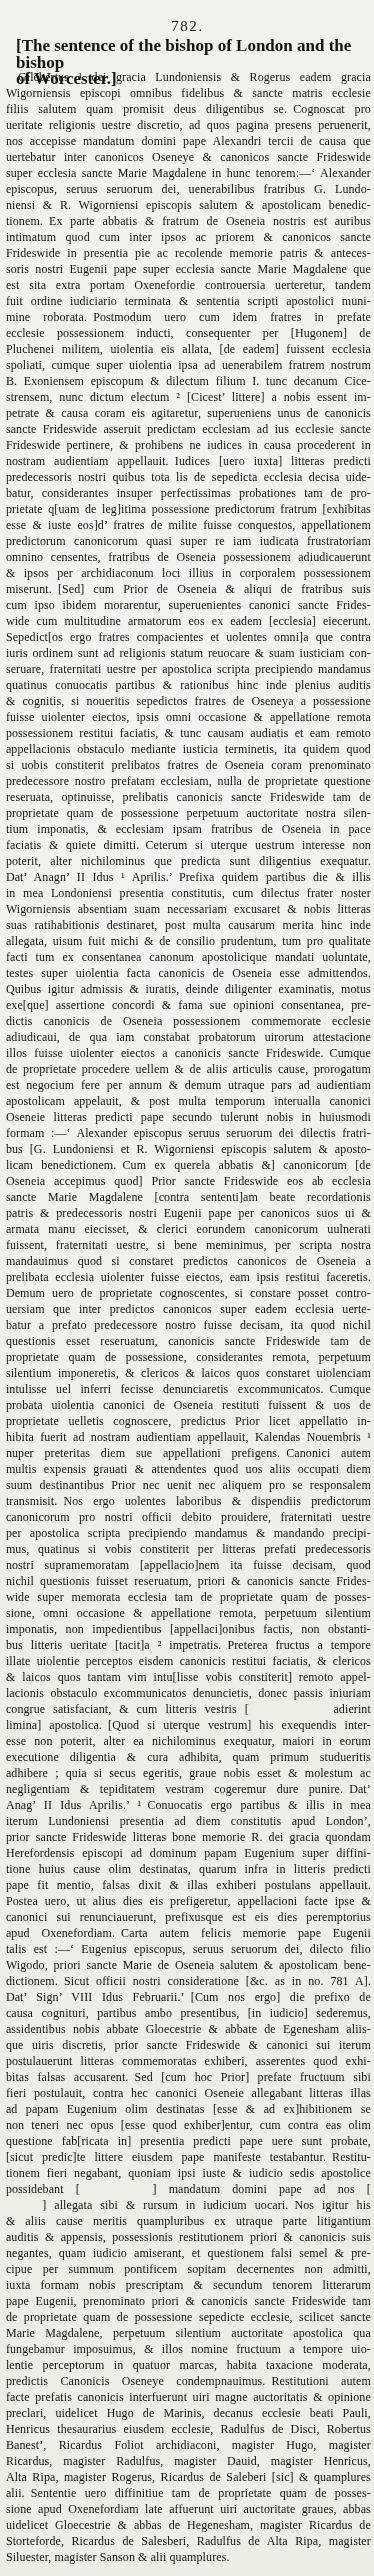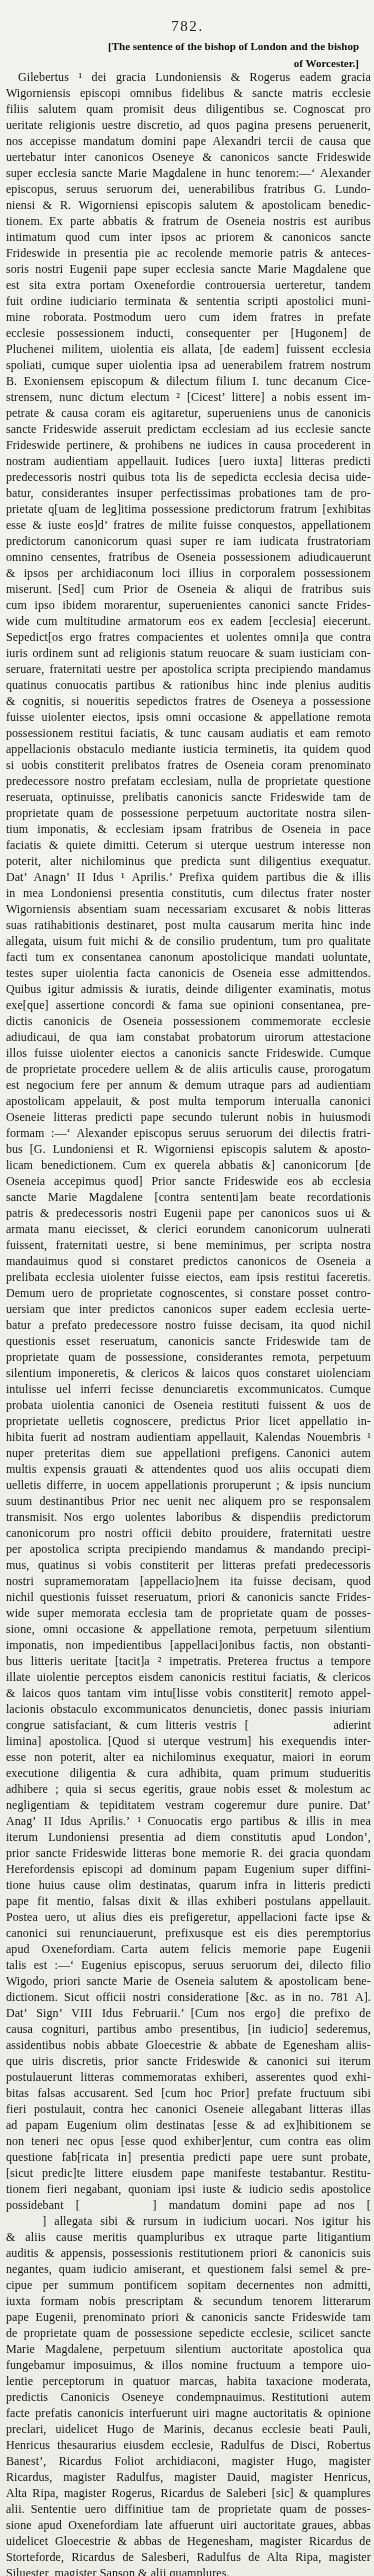--- a/index.html
+++ b/index.html
@@ -16,22 +16,22 @@
   }
   .page-number{
     position:absolute;top:6.4px;left:0;right:0;
     text-align:center;
     font-size:15px;letter-spacing:1.6px;
     color:#211c15;
     margin-top:12px;
   }
   .heading{
     position:absolute;top:38px;left:16px;right:16px;
-    text-align:right;font-weight:bold;
-    font-size:11px;line-height:16.6px;
+    text-align:left;font-weight:bold;
+    font-size:17px;line-height:16.6px;
     color:#16110b;
   }
   .body-text{
     position:absolute;top:69px;left:5.9px;width:365px;
   }
   .text-line{
     font-size:12px;
     height:16px;line-height:16px;
     text-align:justify;
     -moz-text-align-last:justify;
@@ -135,21 +135,20 @@
       <div class="text-line">batur a prefato predecessore nostro fuisse decisam, ita quod nichil</div>
       <div class="text-line">questionis esset reseruatum, canonicis sancte Frideswide tam de</div>
       <div class="text-line">proprietate quam de possessione, considerantes remota, perpetuum</div>
       <div class="text-line">silentium imponeretis, &amp; clericos &amp; laicos quos constaret uiolenciam</div>
       <div class="text-line">intulisse uel inferri fecisse denunciaretis excommunicatos. Cumque</div>
       <div class="text-line">probata uiolentia canonici de Oseneia restituti fuissent &amp; uos de</div>
       <div class="text-line">proprietate uelletis cognoscere, predictus Prior licet appellatio in-</div>
       <div class="text-line">hibita fuerit ad nostram audientiam appellauit, Kalendas Nouembris ¹</div>
       <div class="text-line">nuper preteritas diem sue appellationi prefigens. Canonici autem</div>
       <div class="text-line">multis expensis grauati &amp; attendentes quod uos aliis occupati diem</div>
-      <div class="text-line">uelletis differre, in uocem appellationis proruperunt ; &amp; ipsis nuncium</div>
       <div class="text-line">suum destinantibus Prior nec uenit nec aliquem pro se responsalem</div>
       <div class="text-line">transmisit. Nos ergo uolentes laboribus &amp; dispendiis predictorum</div>
       <div class="text-line">canonicorum pro nostri officii debito prouidere, fraternitati uestre</div>
       <div class="text-line">per apostolica scripta precipiendo mandamus &amp; mandando precipi-</div>
       <div class="text-line">mus, quatinus si vobis constiterit per litteras prefati predecessoris</div>
       <div class="text-line">nostri supramemoratam [appellacio]nem ita fuisse decisam, quod</div>
       <div class="text-line">nichil questionis fuisset reseruatum, priori &amp; canonicis sancte Frides-</div>
       <div class="text-line">wide super memorata ecclesia tam de proprietate quam de posses-</div>
       <div class="text-line">sione, omni occasione &amp; appellatione remota, perpetuum silentium</div>
       <div class="text-line">imponatis, non impedientibus [appellaci]onibus factis, non obstanti-</div>

